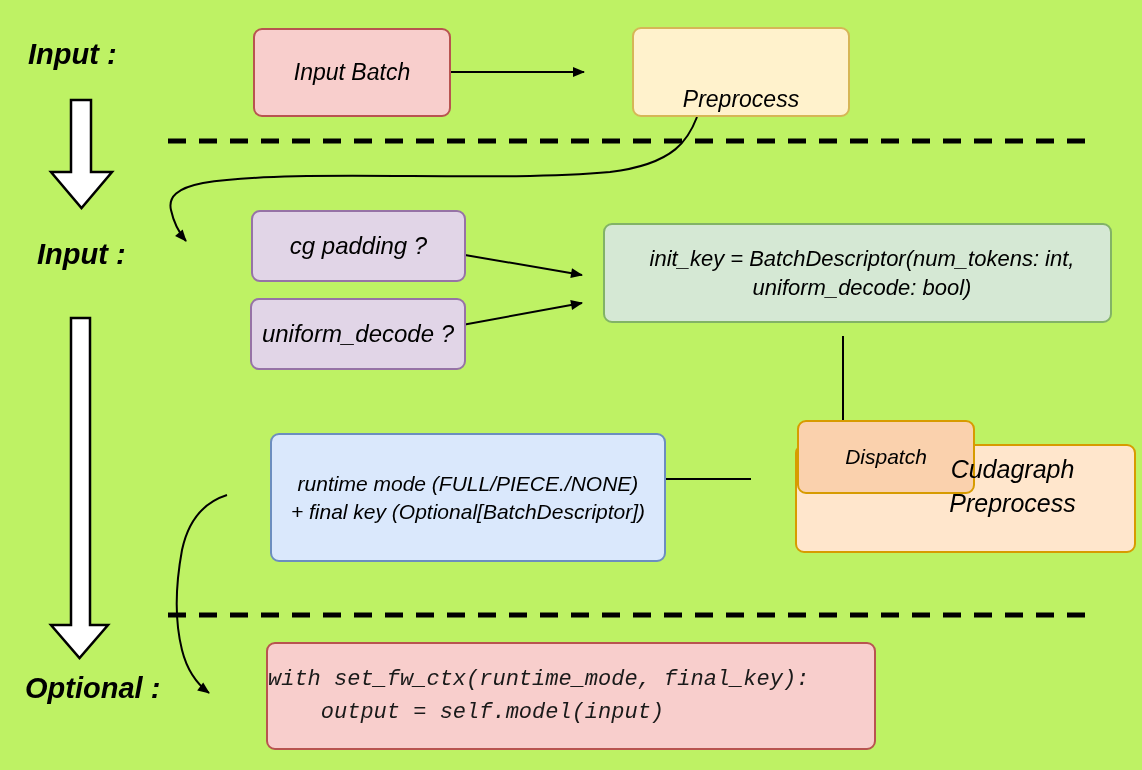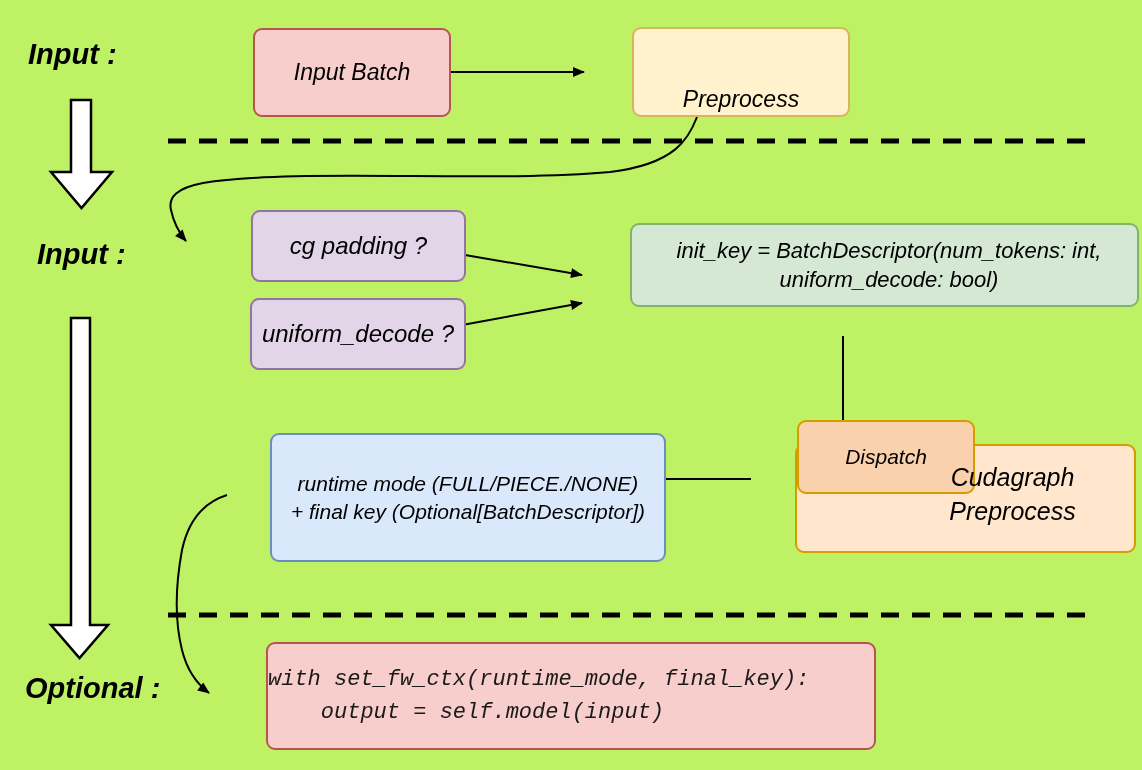--- a/index.html
+++ b/index.html
@@ -101,32 +101,32 @@
     <span>Preprocess</span>
   </div>
 
   <div class="node node-purple fs24" style="left:208px; top:210px; width:215px; height:72px;">
     <span>cg padding ?</span>
   </div>
   <div class="node node-purple fs24" style="left:207px; top:298px; width:216px; height:72px;">
     <span>uniform_decode ?</span>
   </div>
 
-  <div class="node node-green fs22" style="left:587px; top:223px; width:509px; height:84px;padding-left:9px;">
+  <div class="node node-green fs22" style="left:560px; top:223px; width:509px; height:100px;padding-left:9px;">
     <div class="two-line">
       <div>init_key = BatchDescriptor(num_tokens: int,</div>
       <div>uniform_decode: bool)</div>
     </div>
   </div>
 
   <div class="node node-orange" style="left:752px; top:444px; width:341px; height:109px;"></div>
   <div class="node node-orange-inner fs21" style="left:754px; top:420px; width:178px; height:74px;">
     <span>Dispatch</span>
   </div>
-  <div class="cuda-label fs25" style="left:932px; top:453px; width:161px;margin-top:8px;">
+  <div class="cuda-label fs25" style="left:932px; top:453px; width:161px;">
     <div>Cudagraph</div>
     <div>Preprocess</div>
   </div>
 
   <div class="node node-blue fs21" style="left:227px; top:433px; width:396px; height:129px;">
     <div class="two-line">
       <div>runtime mode (FULL/PIECE./NONE)</div>
       <div>+ final key (Optional[BatchDescriptor])</div>
     </div>
   </div>

